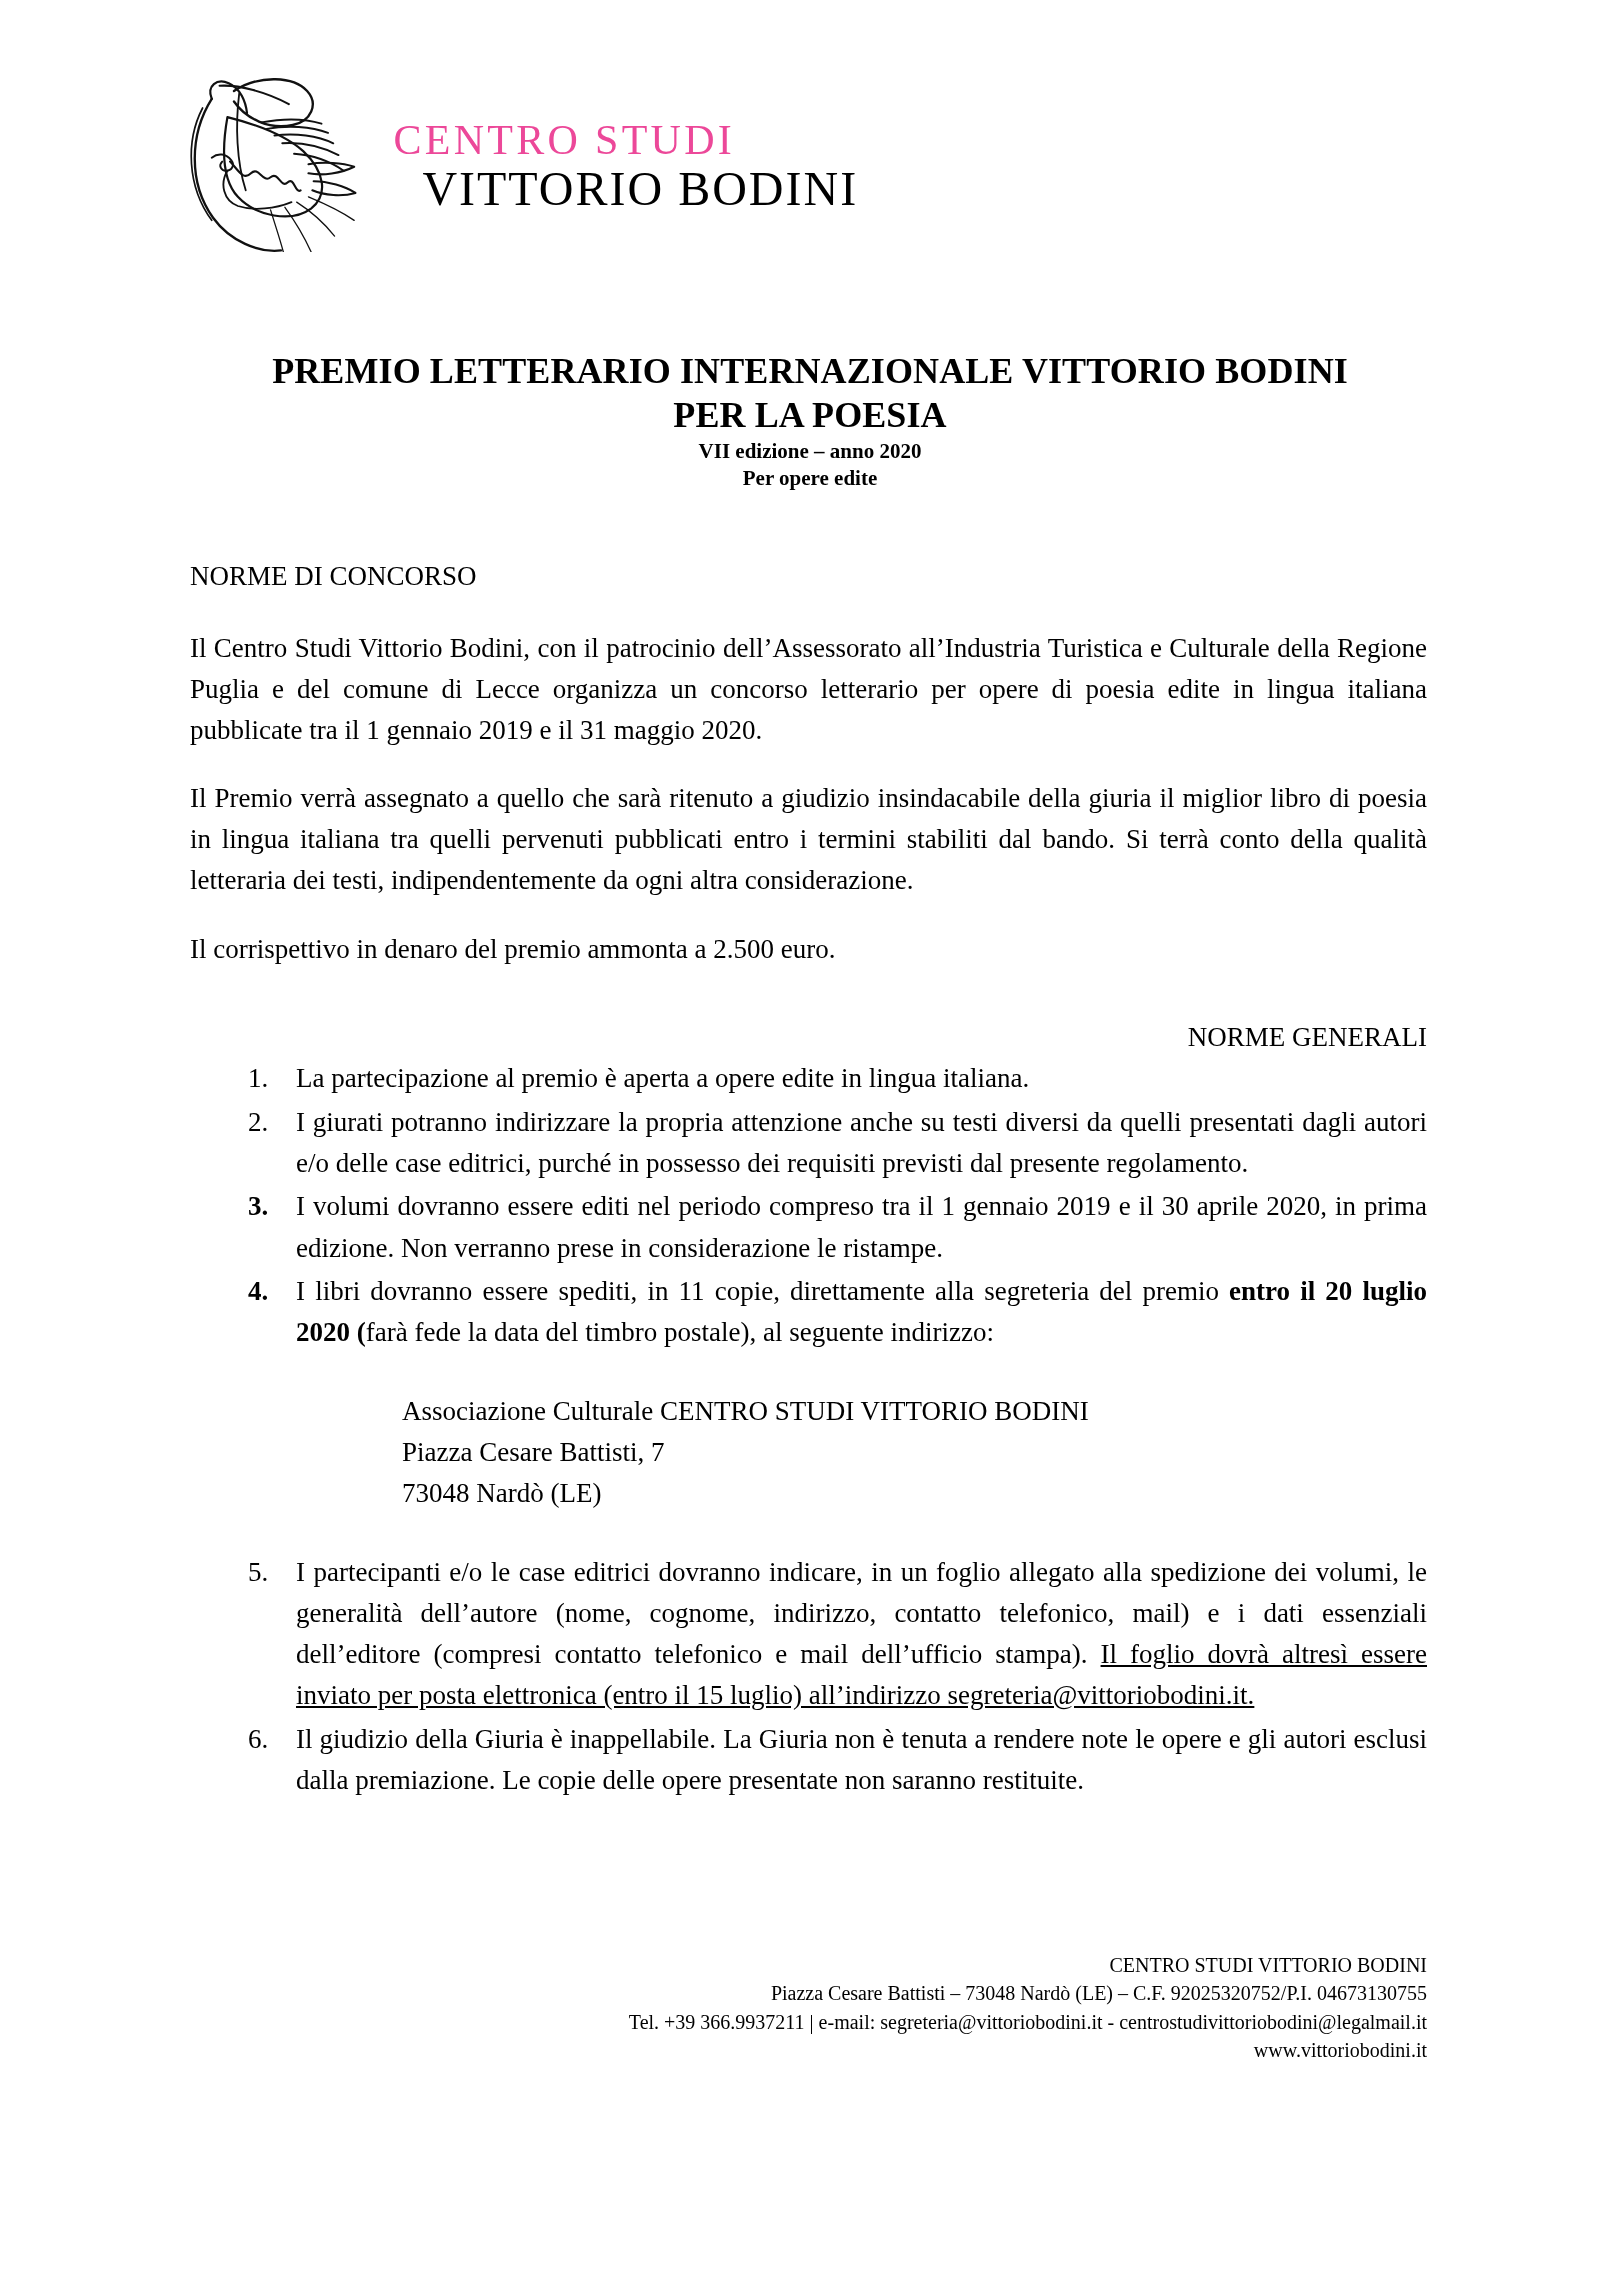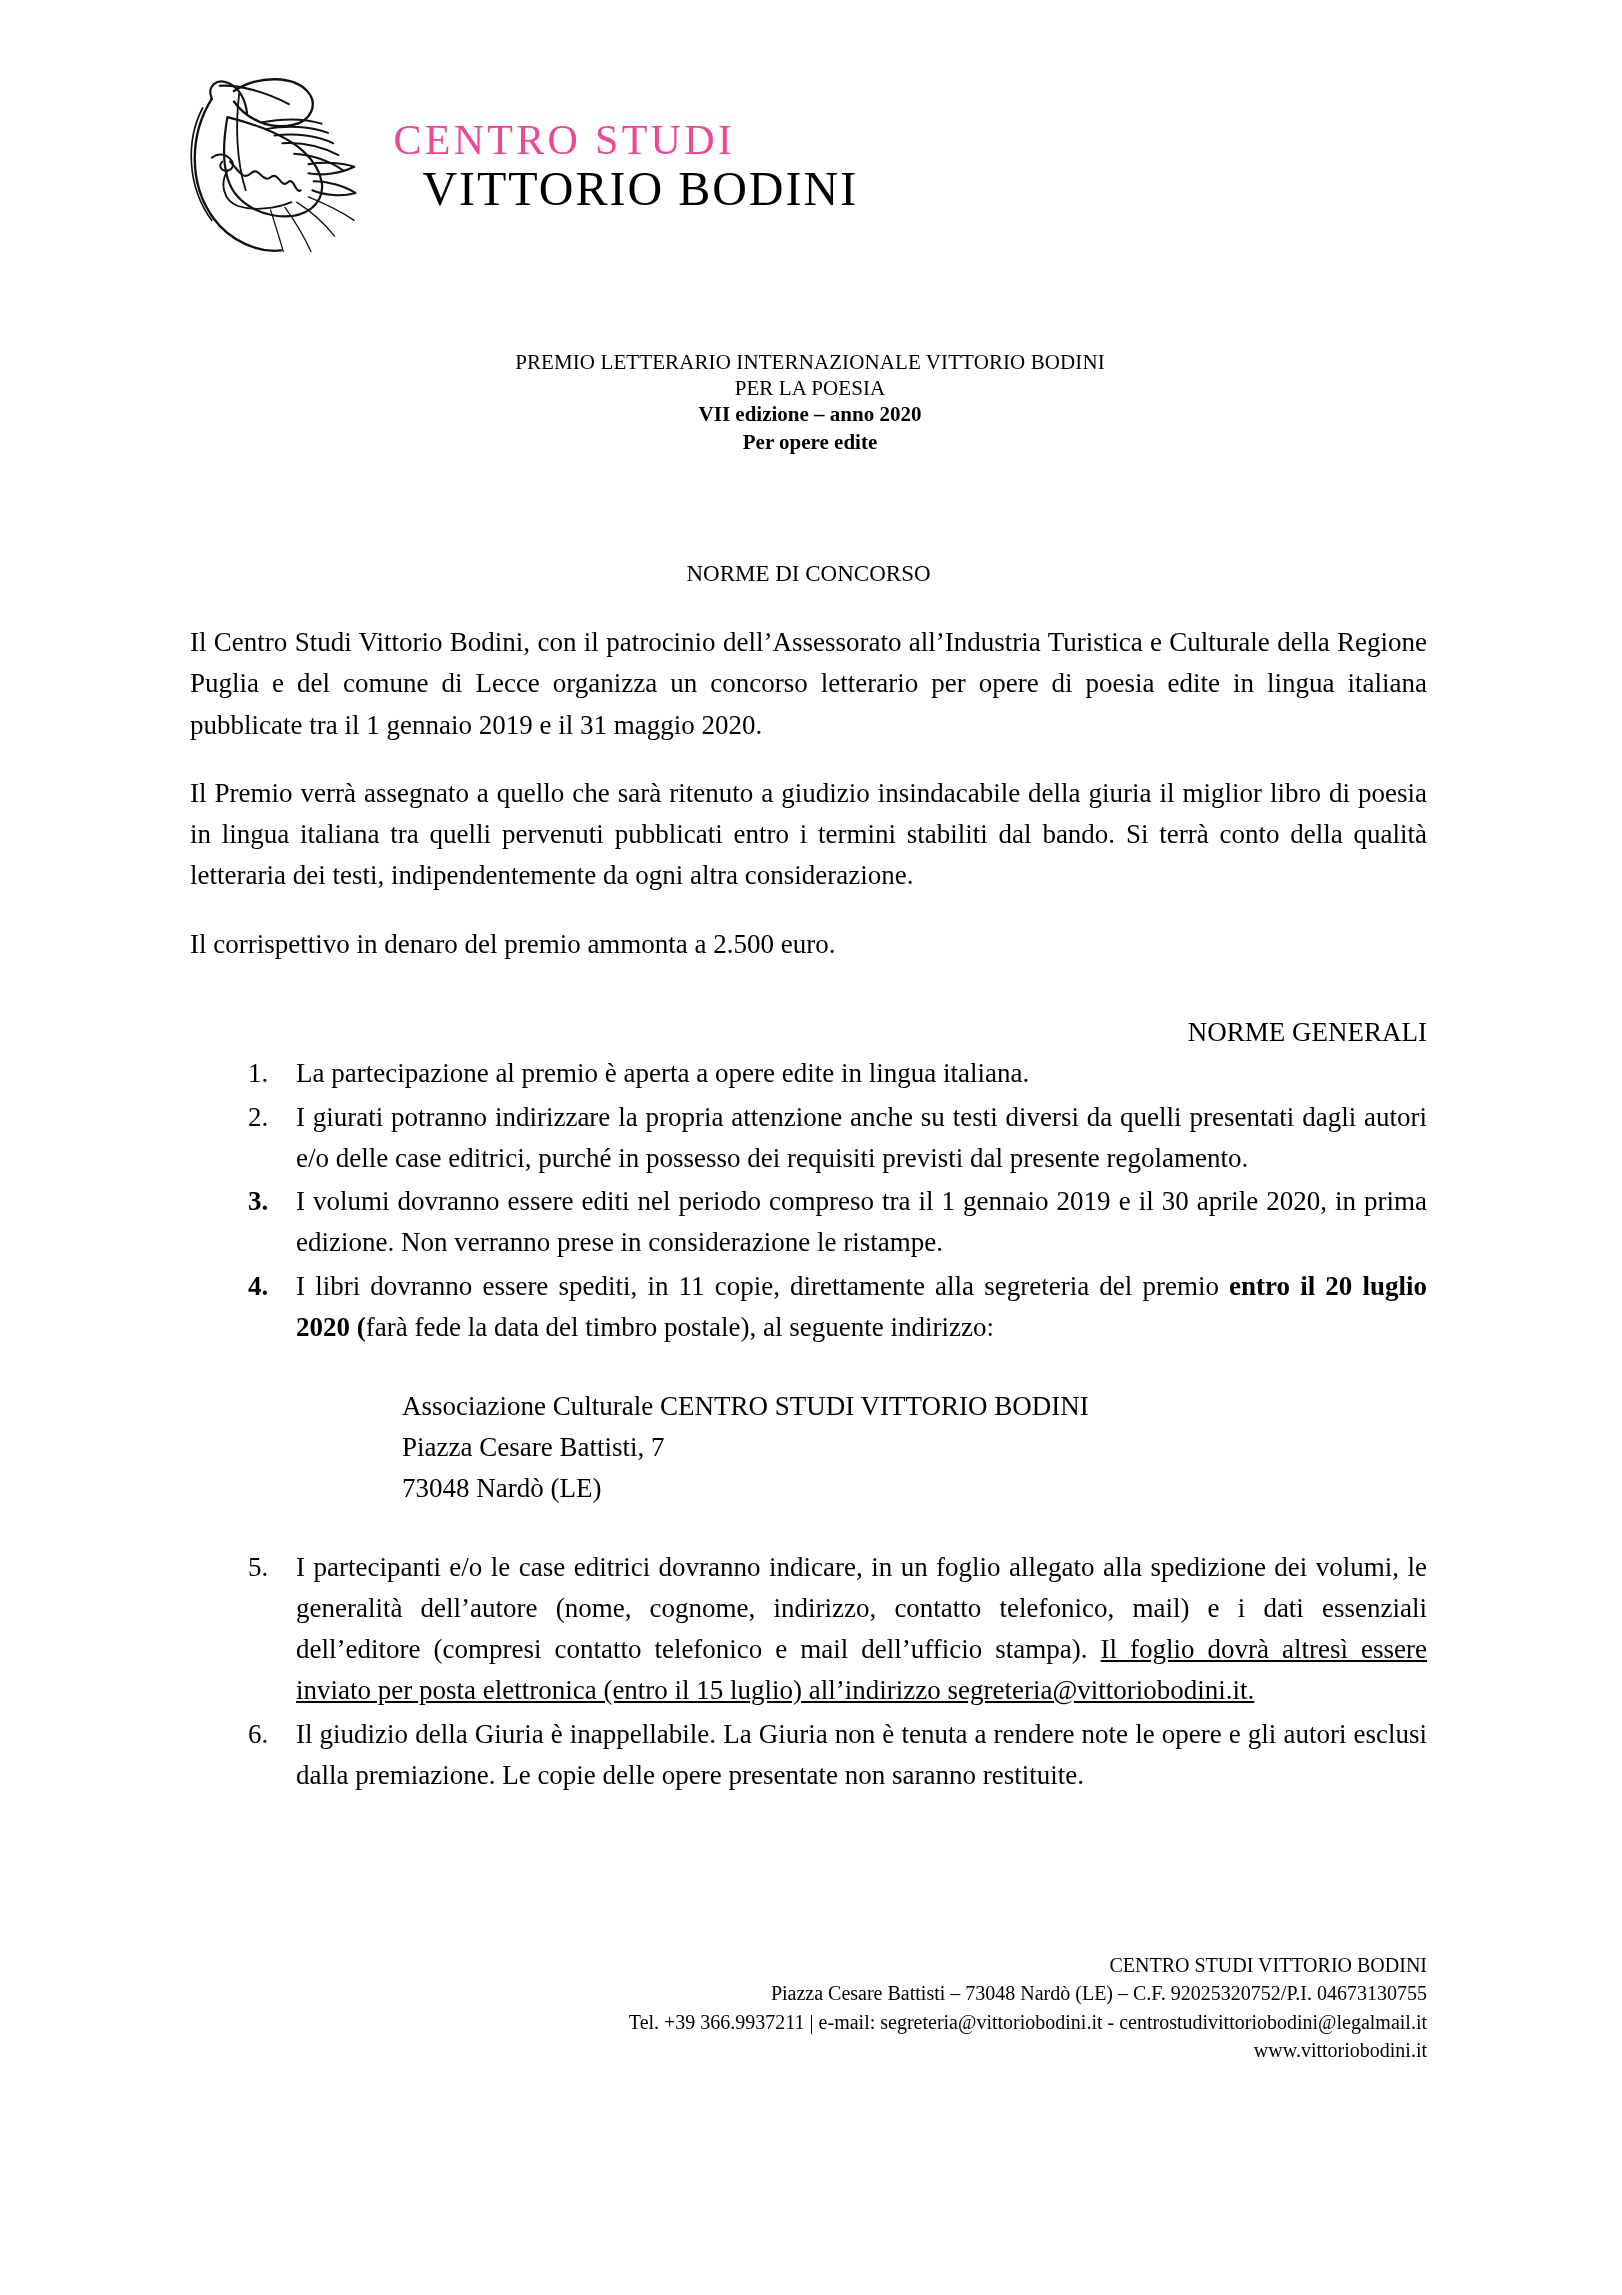--- a/index.html
+++ b/index.html
@@ -61,43 +61,42 @@
 
   
   .title-block {
     position: absolute;
     left: 190px;
     top: 350px;
     width: 1240px;
     text-align: center;
   }
   .title-main {
-    font-size: 21px;
-    font-weight: normal;
+    font-size: 36px;
+    font-weight: bold;
     line-height: 1.22;
     letter-spacing: 0.1px;
   }
   .title-sub {
     font-size: 21px;
     font-weight: bold;
     line-height: 1.30;
   }
 
   
   .body-wrap {
     position: absolute;
     left: 190px;
     top: 559px;
     width: 1237px;
   }
   .section-head {
-    font-size: 23px;
+    font-size: 27px;
     line-height: 1.28;
     margin: 0 0 34px 0;
-    text-align: center;
   }
   p.para {
     font-size: 27px;
     line-height: 1.52;
     text-align: justify;
     margin: 0 0 27.5px 0;
   }
   p.para.tight { margin-bottom: 0; }
 
   .spacer-lg { height: 50px; }

